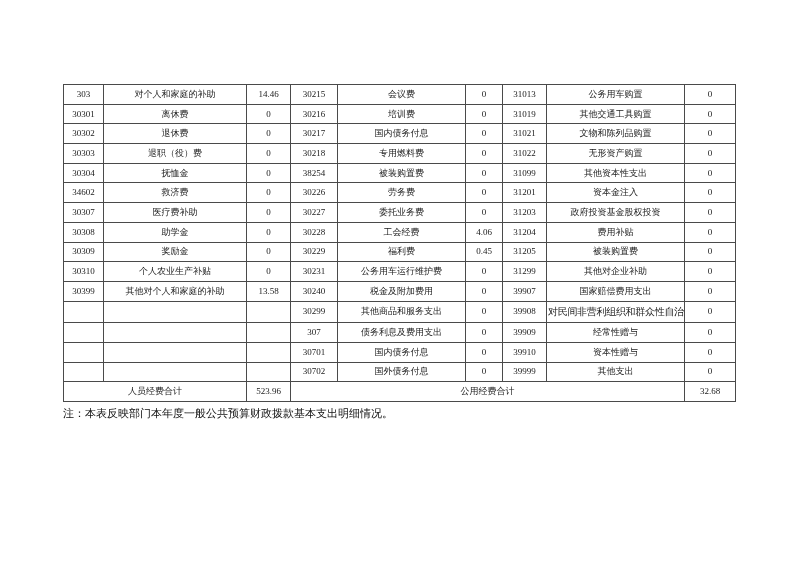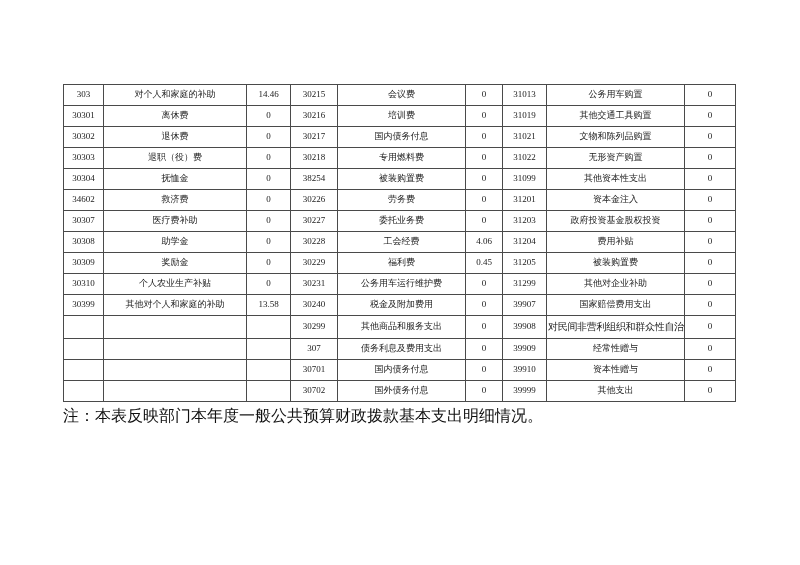--- a/index.html
+++ b/index.html
@@ -21,21 +21,21 @@
     text-align:center;
     vertical-align:middle;
     padding:0 1px;
     overflow:hidden;
     white-space:nowrap;
     color:#1a1a1a;
   }
   table.budget td.small{font-size:10px;letter-spacing:-0.3px;}
   .note{
     position:absolute;left:63px;top:406px;
-    font-size:16px;
+    font-size:11px;
     color:#111111;
     white-space:nowrap;
   }
 </style>
 </head>
 <body>
 
 <div class="page">
   <table class="budget">
     <colgroup>
@@ -208,16 +208,22 @@
           <td></td>
           <td></td>
           <td></td>
           <td>30702</td>
           <td>国外债务付息</td>
           <td>0</td>
           <td>39999</td>
           <td>其他支出</td>
           <td>0</td>
         </tr>
+        <tr id="total-row">
+        <td colspan="2">人员经费合计</td>
+        <td>523.96</td>
+        <td colspan="5">公用经费合计</td>
+        <td>32.68</td>
+      </tr>
     </tbody>
   </table>
   <div class="note">注：本表反映部门本年度一般公共预算财政拨款基本支出明细情况。</div>
 </div>
 
 </body></html>

